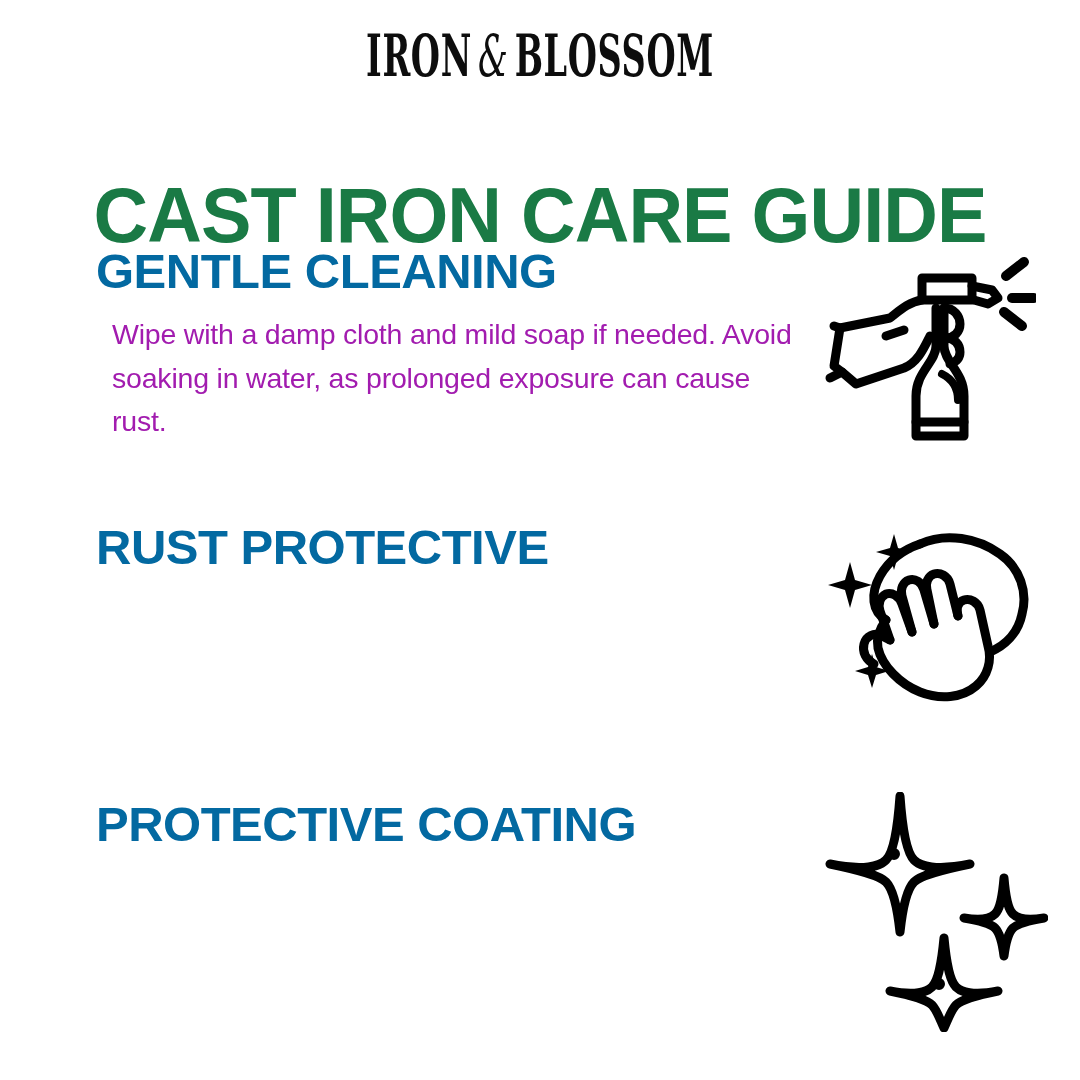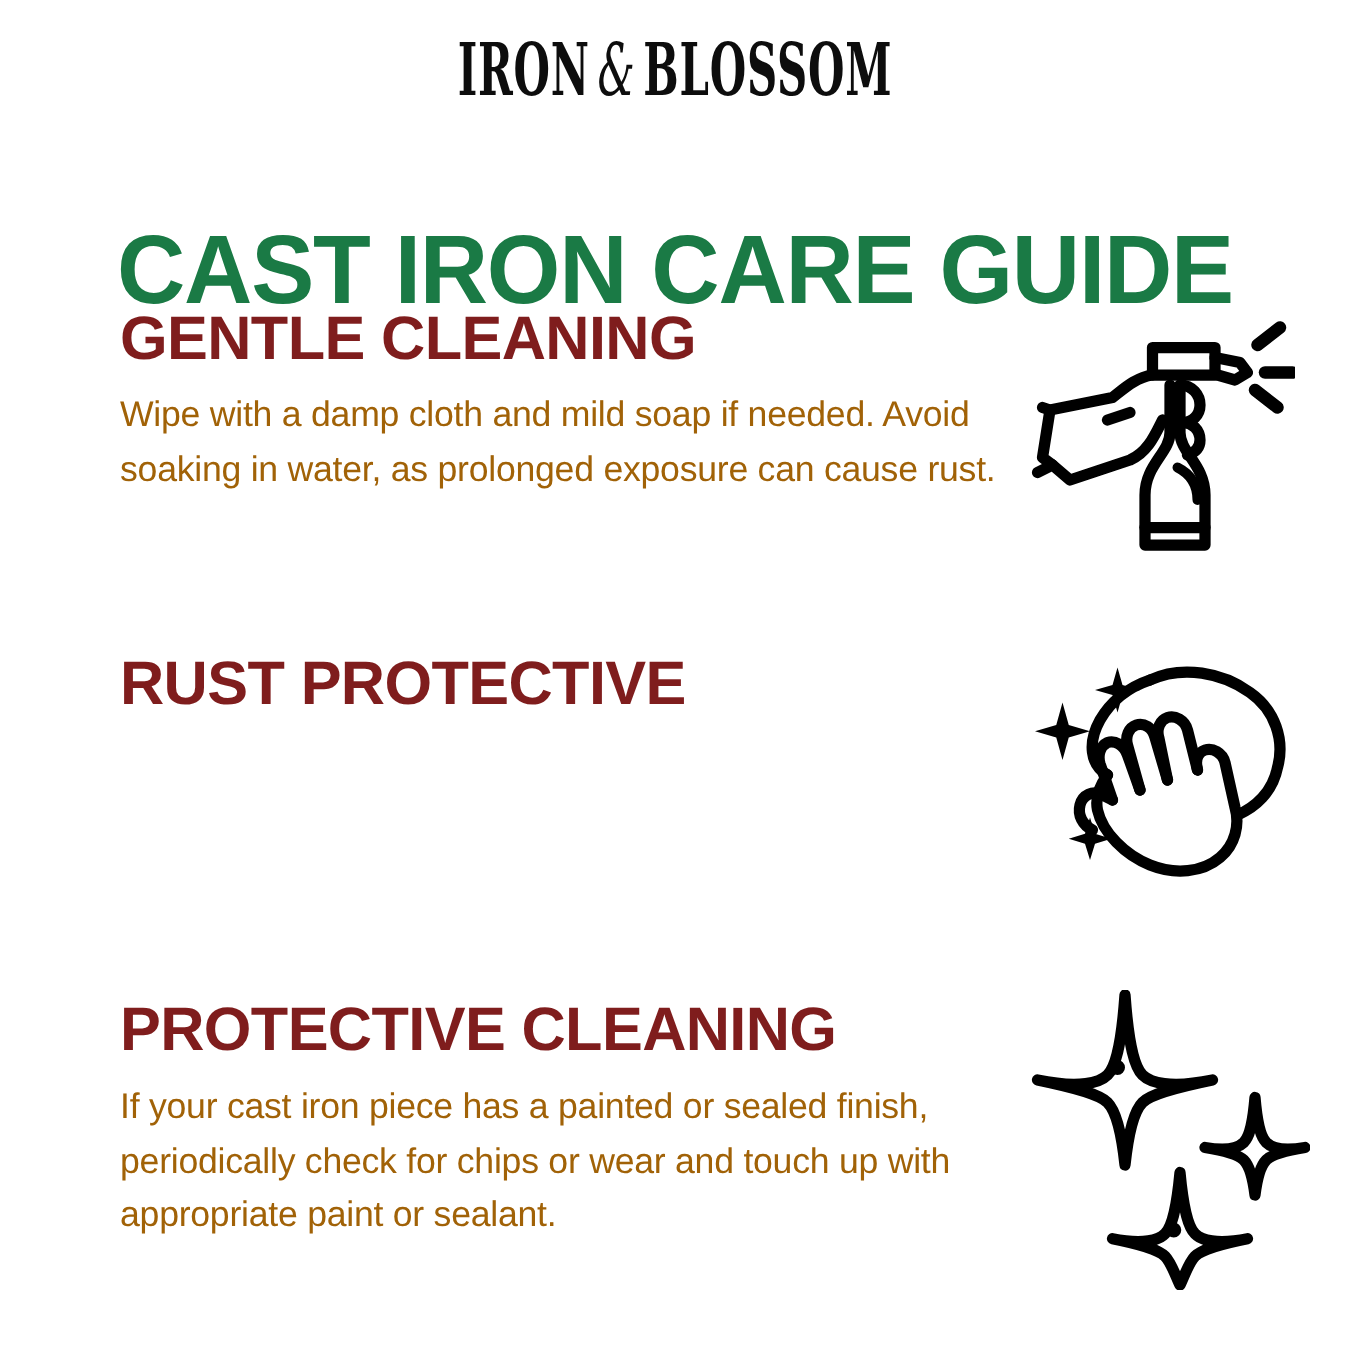--- a/index.html
+++ b/index.html
@@ -73,32 +73,32 @@
   }
   .sec-1 { top: 247px; }
   .sec-2 { top: 523px; }
   .sec-3 { top: 800px; }
 
   .sec-heading {
     font-family: "Liberation Sans", sans-serif;
     font-weight: 700;
     font-size: 49px;
     line-height: 1.02;
-    color: #7f1d1d;
+    color: #0369a1;
     letter-spacing: -0.5px;
     margin: 0 0 14px 0;
     white-space: nowrap;
   }
   .sec-text {
     font-family: "Liberation Sans", sans-serif;
     font-weight: 400;
     font-size: 28.5px;
     line-height: 1.53;
-    color: #a16207;
-    margin: 0;
+    color: #a21caf;
+    margin: 16px;
     letter-spacing: -0.2px;
   }
 
   
   .icon-wrap {
     position: absolute;
   }
   .icon-spray   { left: 812px; top: 250px;  width: 224px; height: 200px; }
   .icon-wipe    { left: 820px; top: 528px;  width: 216px; height: 176px; }
   .icon-sparkle { left: 824px; top: 792px;  width: 224px; height: 240px; }
@@ -172,22 +172,21 @@
       <path d="M70 112 L62 108 C54 104 46 108 44 116 C42 124 46 132 54 136"></path>
 
       <path d="M30 34 L35 52 L52 57 L35 62 L30 80 L25 62 L8 57 L25 52 Z" fill="#000000" stroke="none"></path>
       <path d="M74 6 L78 20 L92 24 L78 28 L74 42 L70 28 L56 24 L70 20 Z" fill="#000000" stroke="none"></path>
       <path d="M52 126 L56 139 L69 143 L56 147 L52 160 L48 147 L35 143 L48 139 Z" fill="#000000" stroke="none"></path>
     </svg>
   </div>
 
   <div class="section sec-3">
     <div class="section-body-col">
-      <h2 class="sec-heading">PROTECTIVE CLEANING</h2>
-      <p class="sec-text">If your cast iron piece has a painted or sealed finish, periodically check for chips or wear and touch up with appropriate paint or sealant.</p>
+      <h2 class="sec-heading">PROTECTIVE COATING</h2>
     </div>
   </div>
 
   <div class="icon-wrap icon-sparkle">
     <svg viewBox="0 0 224 240" xmlns="http://www.w3.org/2000/svg" fill="none" stroke="#000000" stroke-width="9" stroke-linecap="round" stroke-linejoin="round">
 
       <path d="M76 4 C79 46 84 62 90 68 C96 74 112 79 146 72
                C112 79 96 84 90 90 C84 96 79 112 76 140
                C73 112 68 96 62 90 C56 84 40 79 6 72
                C40 79 56 74 62 68 C68 62 73 46 76 4 Z"></path>

